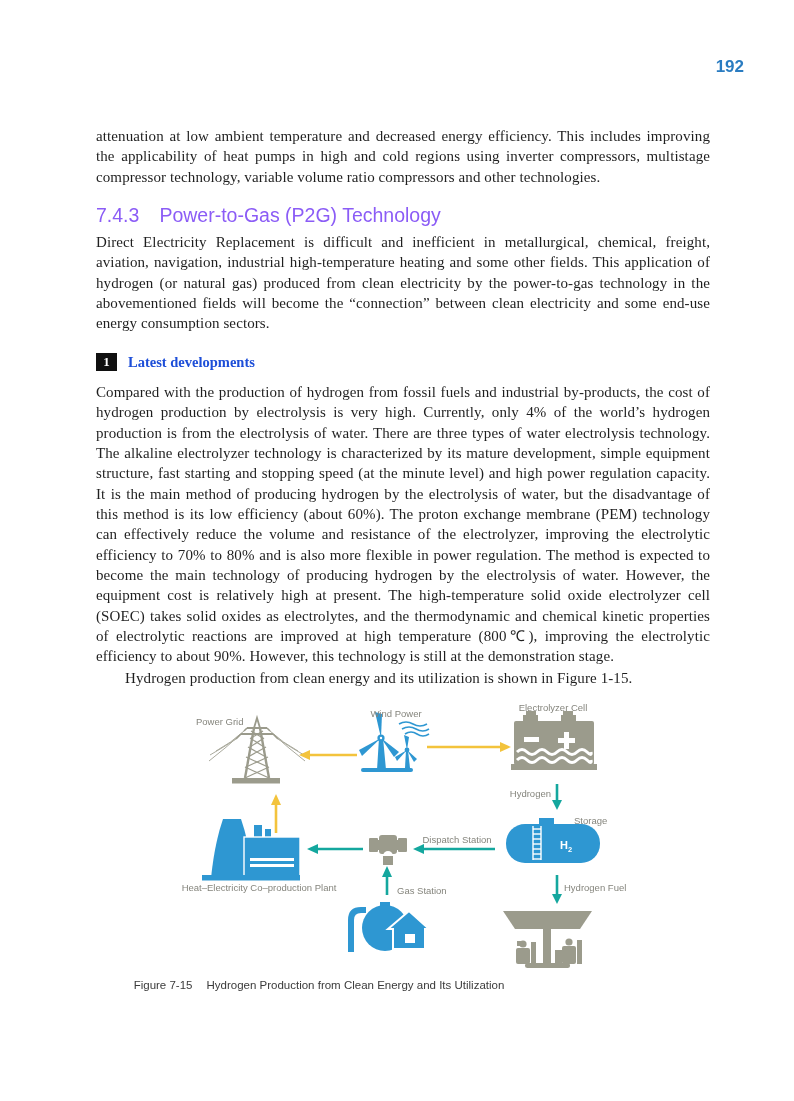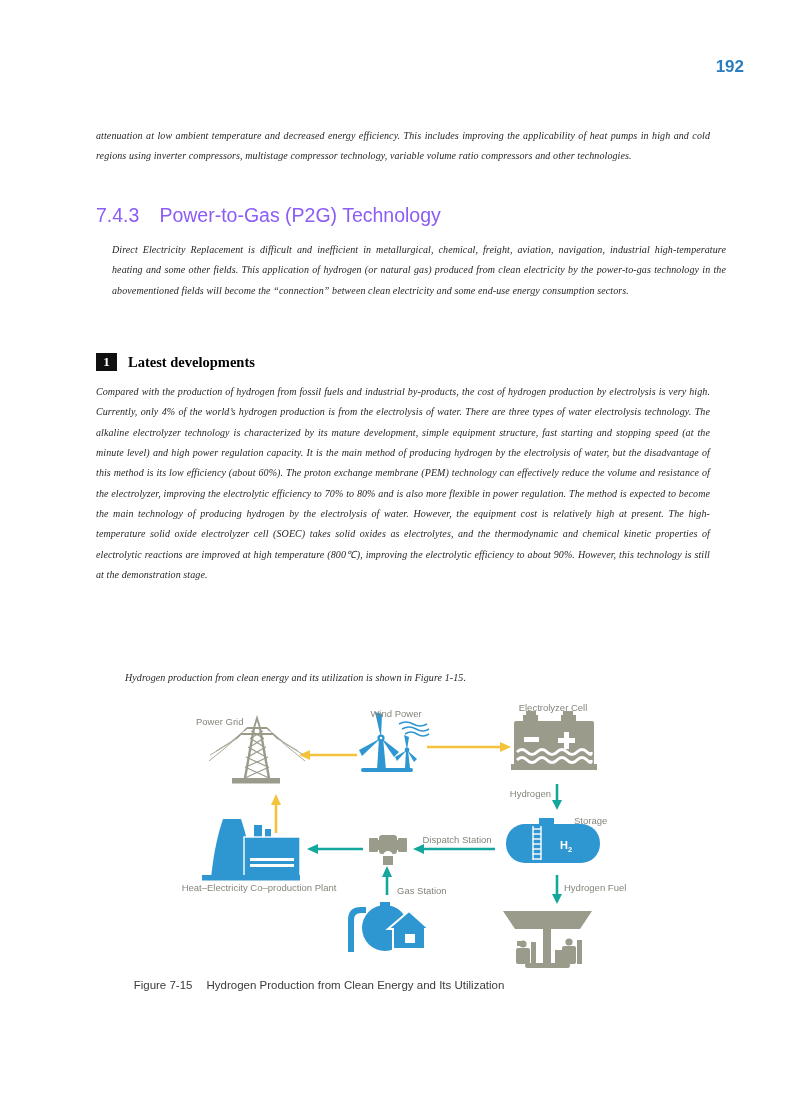--- a/index.html
+++ b/index.html
@@ -7,41 +7,41 @@
     width:794px;height:1101px;background:#ffffff;position:relative;
     font-family:"Liberation Serif", serif;color:#1f1f1f;overflow:hidden;
   }
   .page-number{
     position:absolute;top:57px;right:50px;
     font-family:"Liberation Sans", sans-serif;font-weight:bold;
     font-size:17px;color:var(--accent-blue,#2a7cc1);
   }
   .para{
     position:absolute;left:96px;width:614px;text-align:justify;
-    font-size:10px;line-height:20.35px;letter-spacing:.1px;font-style:italic;
+    font-size:15px;line-height:20.35px;letter-spacing:.1px;
   }
   .section-heading{
     position:absolute;left:96px;top:204px;
     font-family:"Liberation Sans", sans-serif;font-size:19.5px;color:#8b5cf6;
     white-space:nowrap;
   }
   .section-heading .sec-num{margin-right:20px;}
   .list-head{position:absolute;left:96px;top:352px;height:19px;}
   .list-marker{
     display:inline-block;vertical-align:middle;
     width:21px;height:18px;background:#101010;color:#ffffff;
     text-align:center;font-weight:bold;font-size:13px;line-height:18px;
     margin-right:11px;
   }
   .list-title{
     display:inline-block;vertical-align:middle;
-    font-weight:bold;font-size:14.5px;color:#000000;
+    font-weight:bold;font-size:14.5px;color:#1d4ed8;
   }
   #p1{top:126px;}
-  #p2{top:240px;margin-left:16px;}
+  #p2{top:232px;}
   #p3{top:382px;}
   #fig-intro{top:668px;text-indent:29px;}
   .diagram{position:absolute;left:165px;top:698px;width:500px;height:282px;}
   .fig-caption{
     position:absolute;left:0;top:979px;width:638px;text-align:center;
     font-family:"Liberation Sans", sans-serif;font-size:11.5px;color:#3b3b3b;
   }
   .fig-caption .cap-label{margin-right:14px;}
   svg text{
     font-family:"Liberation Sans", sans-serif;font-size:9.5px;

